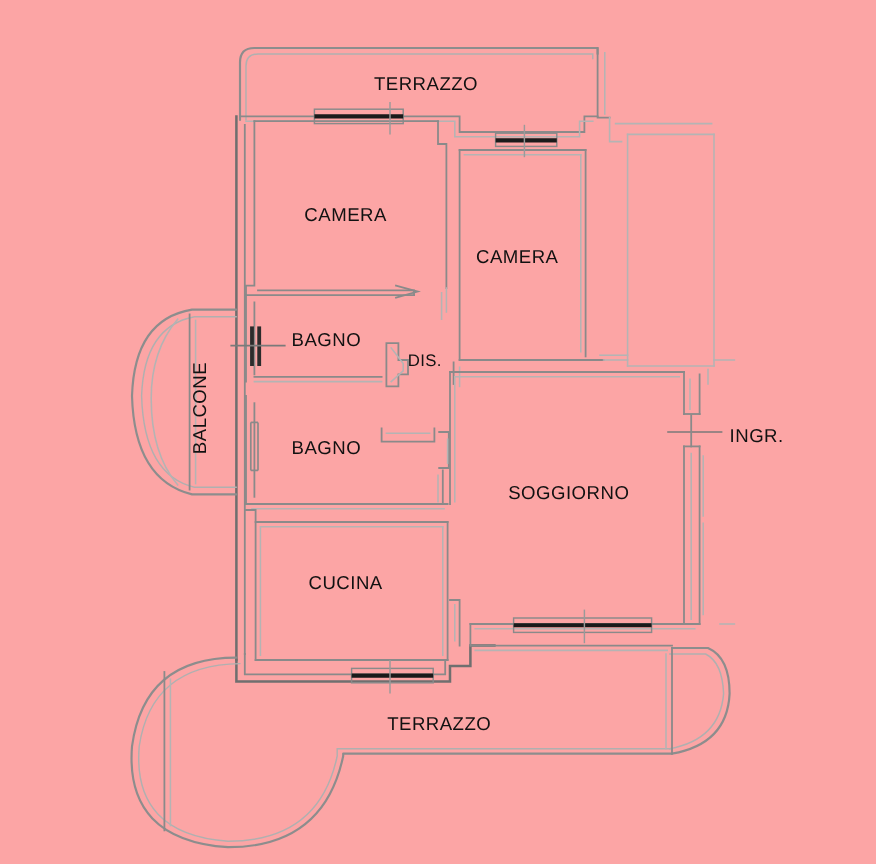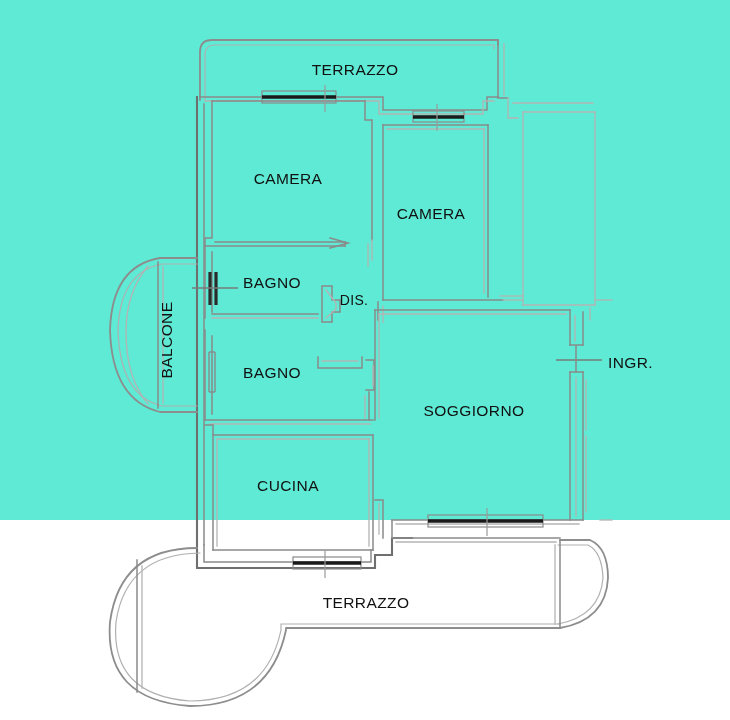--- a/index.html
+++ b/index.html
@@ -9,22 +9,22 @@
   }
   body {
     width: 730px;
     height: 720px;
     overflow: hidden;
     font-family: "Liberation Sans", sans-serif;
   }
   #plan-root {
     position: relative;
     width: 730px;
-    height: 520px;
-    background: #5eead4;
+    height: 720px;
+    background: #fca5a5;
   }
   svg#floorplan {
     display: block;
     width: 730px;
     height: 720px;
   }
   .wall {
     fill: none;
     stroke: #6f6f6f;
     stroke-width: 2.1;

